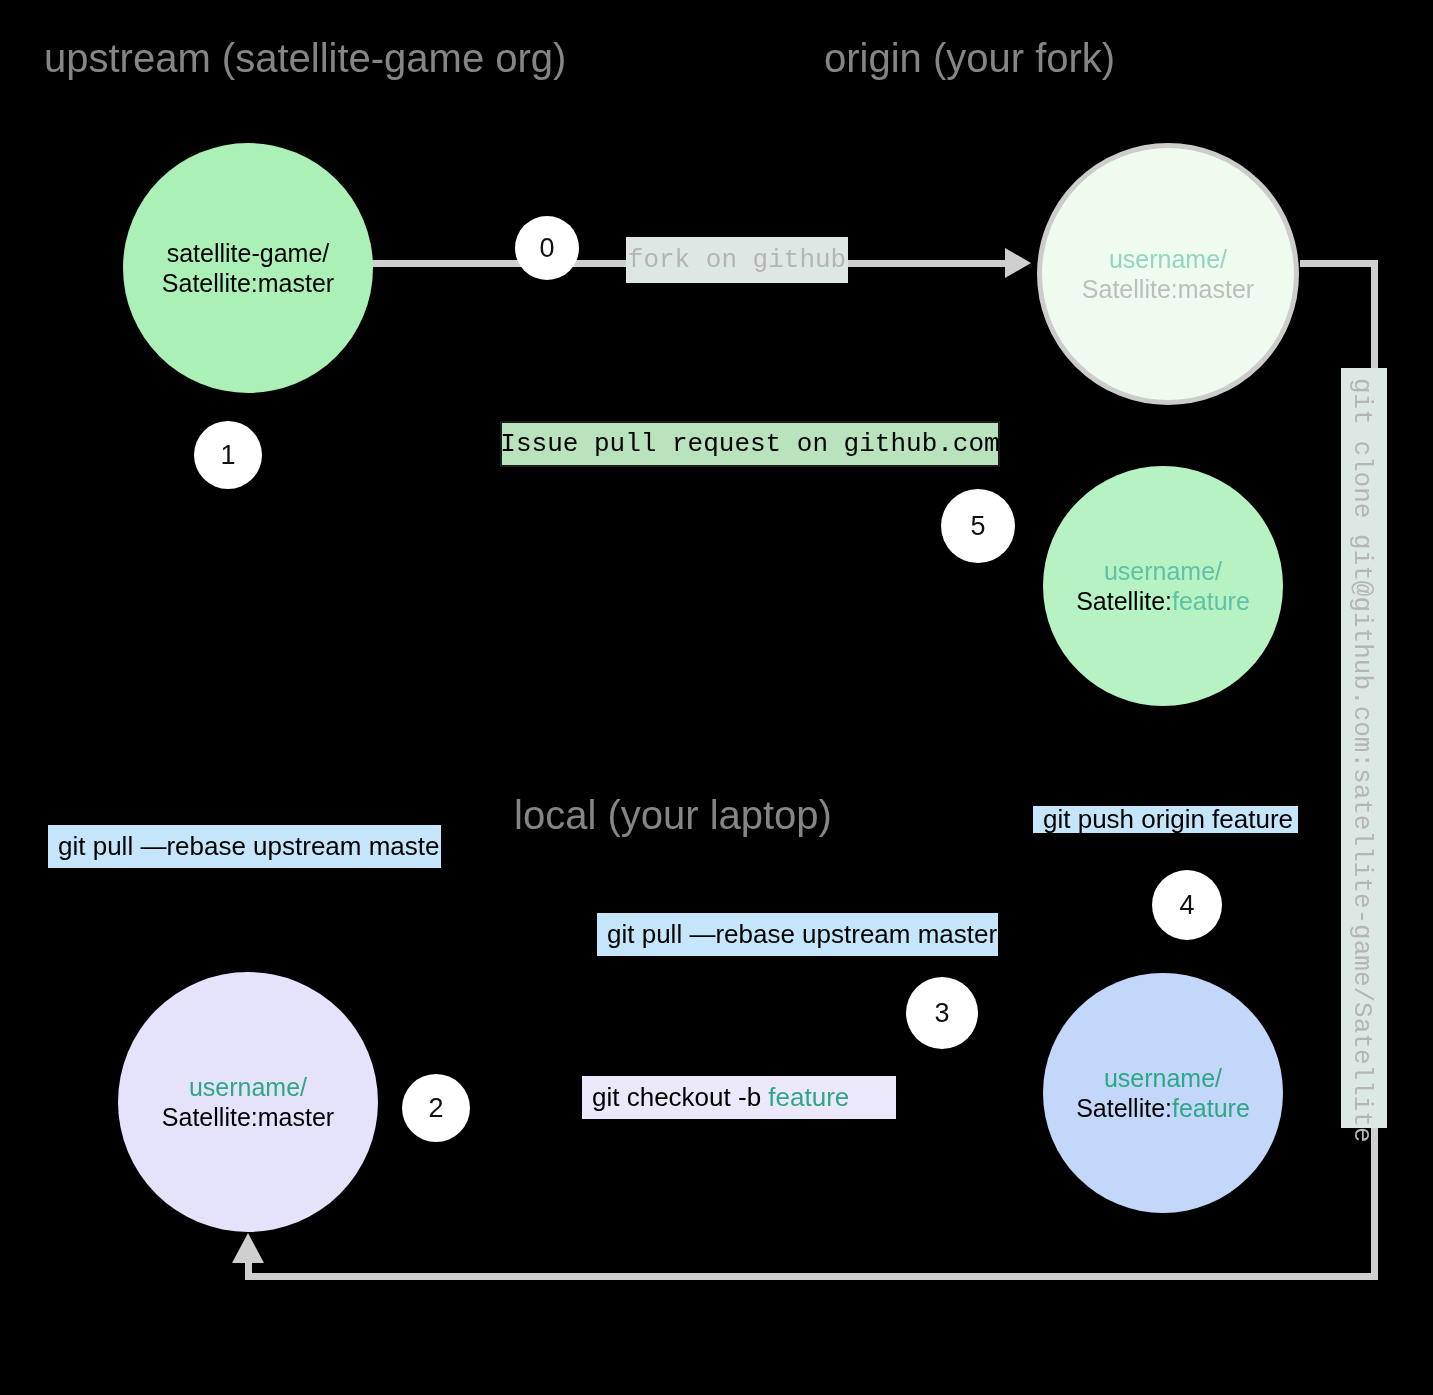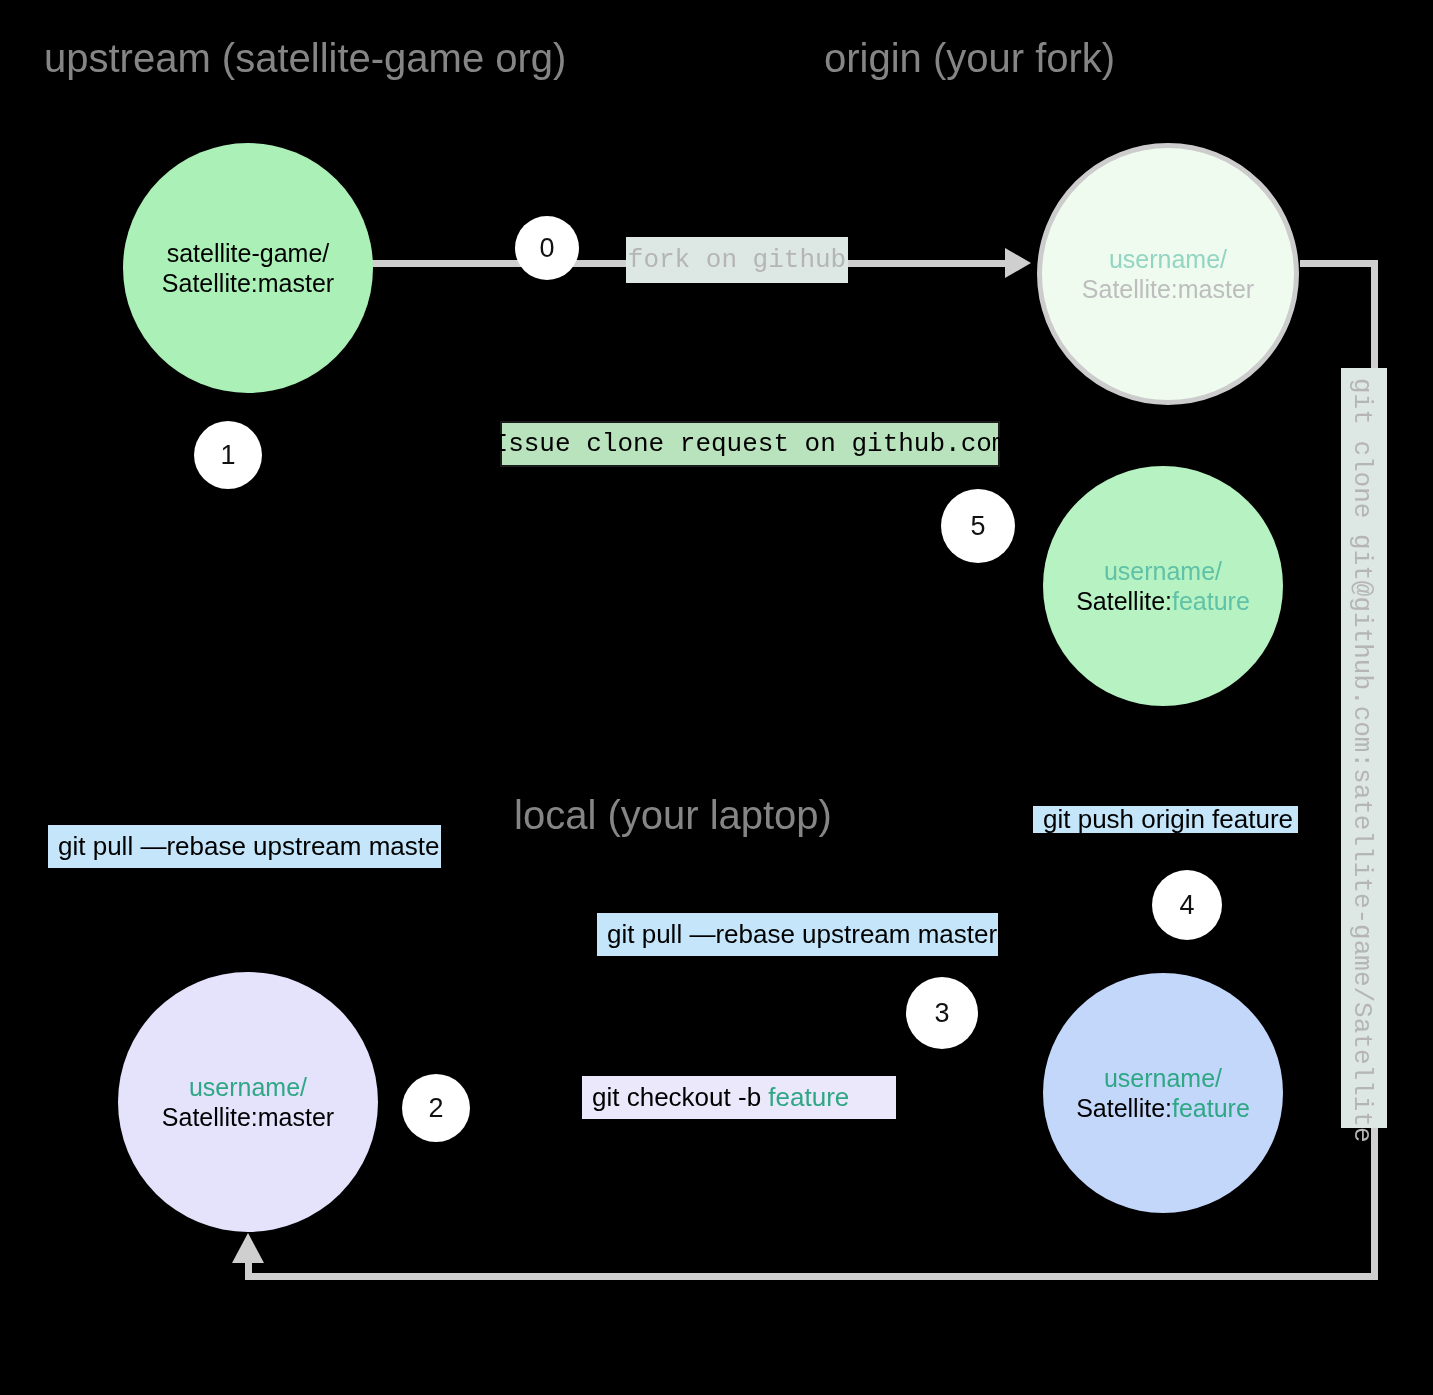--- a/index.html
+++ b/index.html
@@ -137,21 +137,21 @@
       <span class="lbl" style="color:#2fa785;">username/</span>
       <span class="lbl"><span>Satellite:</span><span style="color:#2fa785;">feature</span></span>
     </span>
   </div>
 
   <div class="cmdbox mono" style="left:626px; top:237px; width:222px; height:46px; background:#dde7e3; color:#b5b5b5; justify-content:center;">
     <span>fork on github</span>
   </div>
 
   <div class="cmdbox mono" style="left:500px; top:421px; width:500px; height:46px; background:#b9e3bd; color:#000000; border:2px solid #1b1b1b; justify-content:center;">
-    <span>Issue clone request on github.com</span>
+    <span>Issue pull request on github.com</span>
   </div>
 
   <div style="position:absolute; left:1341px; top:368px; width:46px; height:760px; background:#dde7e3;"></div>
   <div class="vlabel mono" style="left:1377px; top:378px; color:#b5b5b5; font-size:26px; transform:rotate(90deg);">git clone git@github.com:satellite-game/Satellite</div>
 
   <div class="cmdbox sans" style="left:48px; top:825px; width:393px; height:43px; background:#c5e6fa; color:#000000;">
     <span>git pull —rebase upstream master</span>
   </div>
 
   <div class="cmdbox sans" style="left:597px; top:913px; width:401px; height:43px; background:#c5e6fa; color:#000000;">

